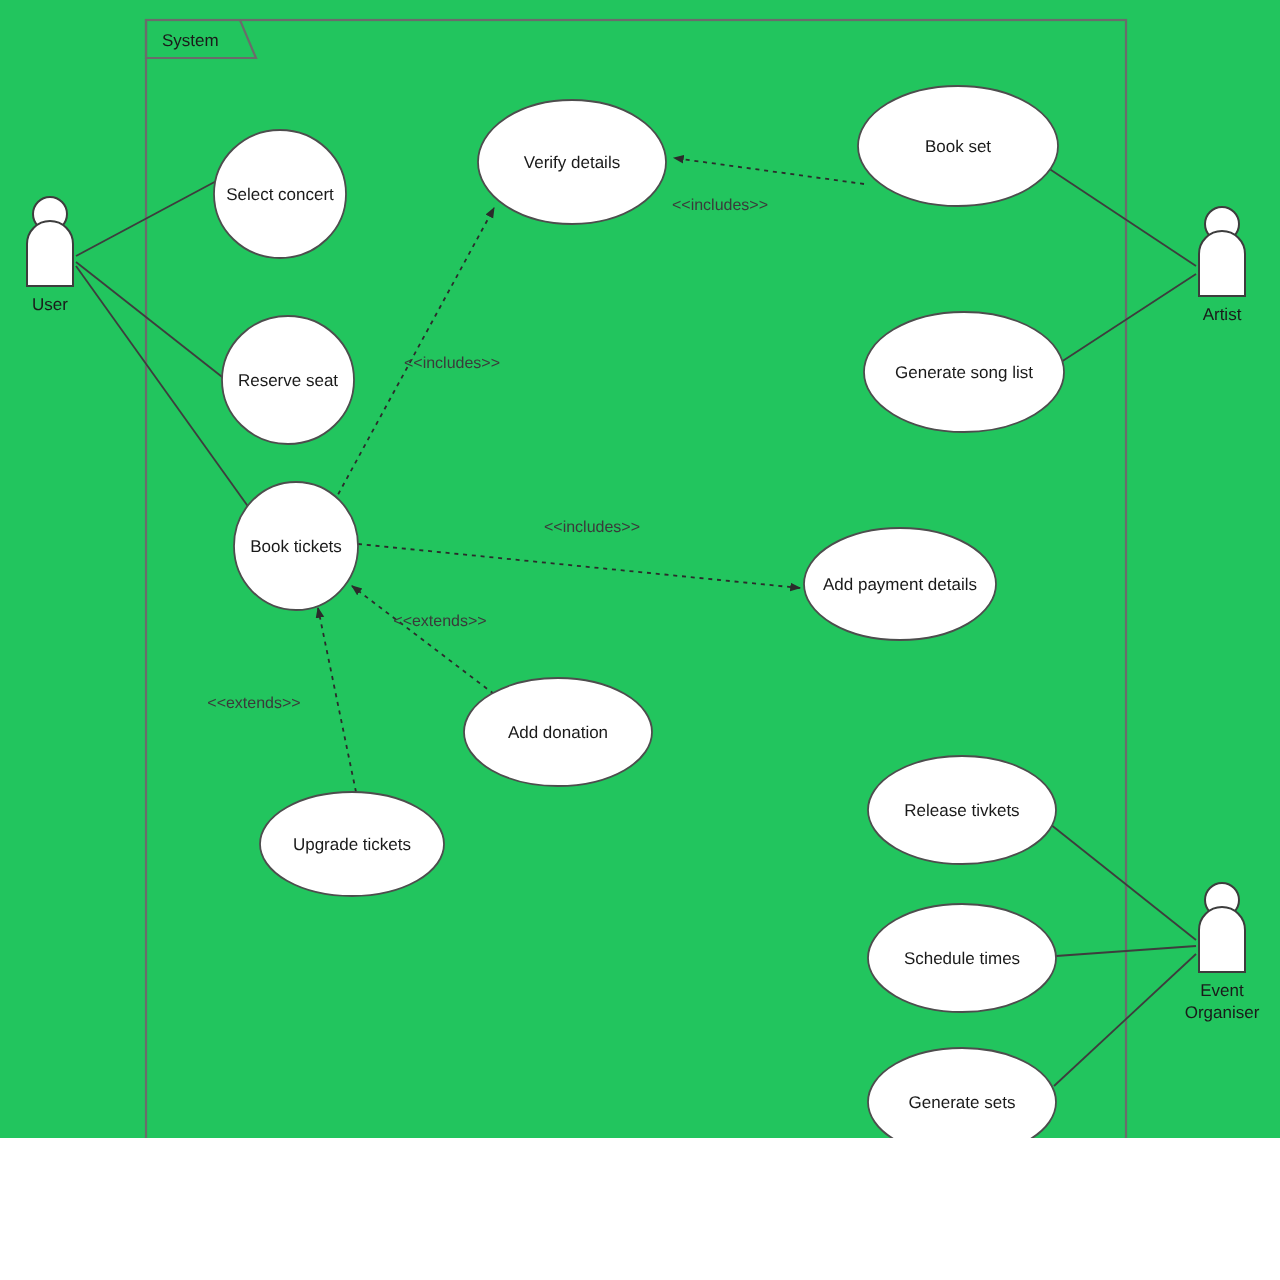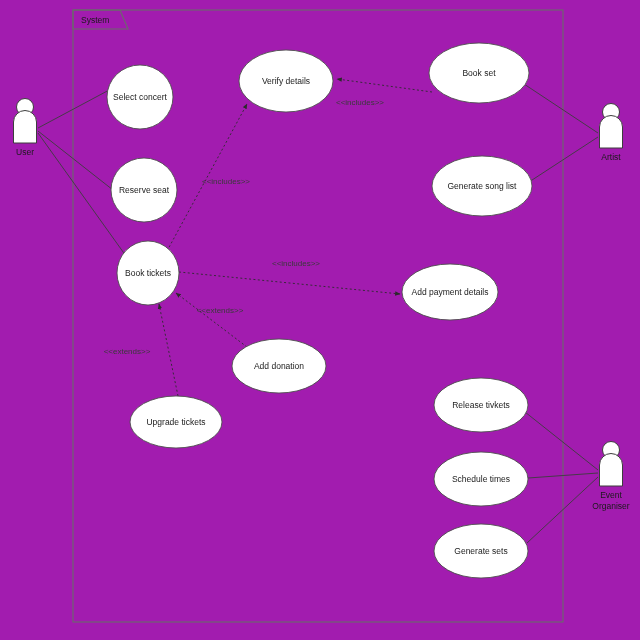--- a/index.html
+++ b/index.html
@@ -4,22 +4,22 @@
 <title>Use Case Diagram</title>
 <style>
   html, body {
     margin: 0;
     padding: 0;
     background: #ffffff;
   }
   #canvas {
     position: relative;
     width: 640px;
-    height: 640px;
-    background: #a21caf;
+    height: 569px;
+    background: #22c55e;
     font-family: "Liberation Sans", sans-serif;
     overflow: hidden;
   }
   #diagram-svg {
     position: absolute;
     left: 0;
     top: 0;
     width: 640px;
     height: 640px;
   }

